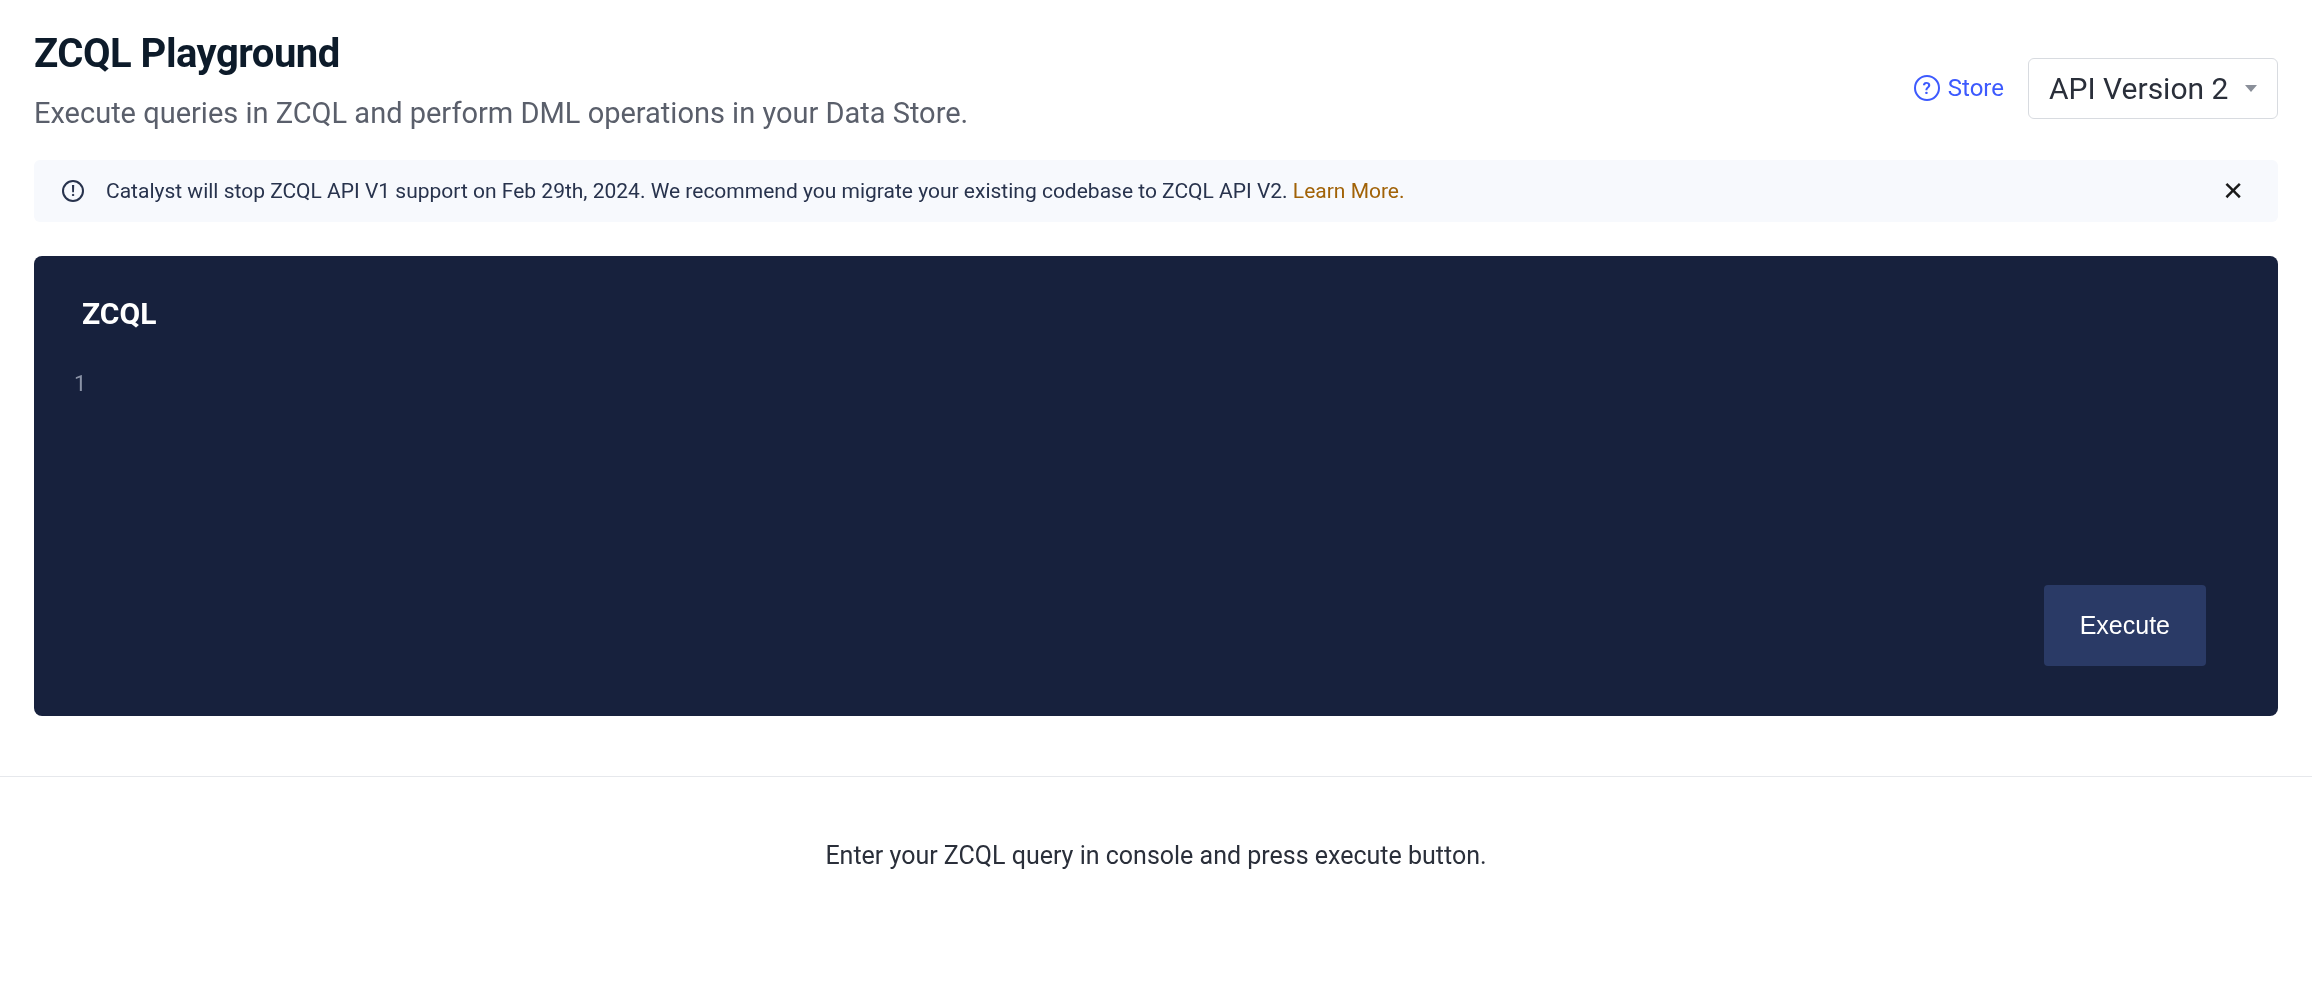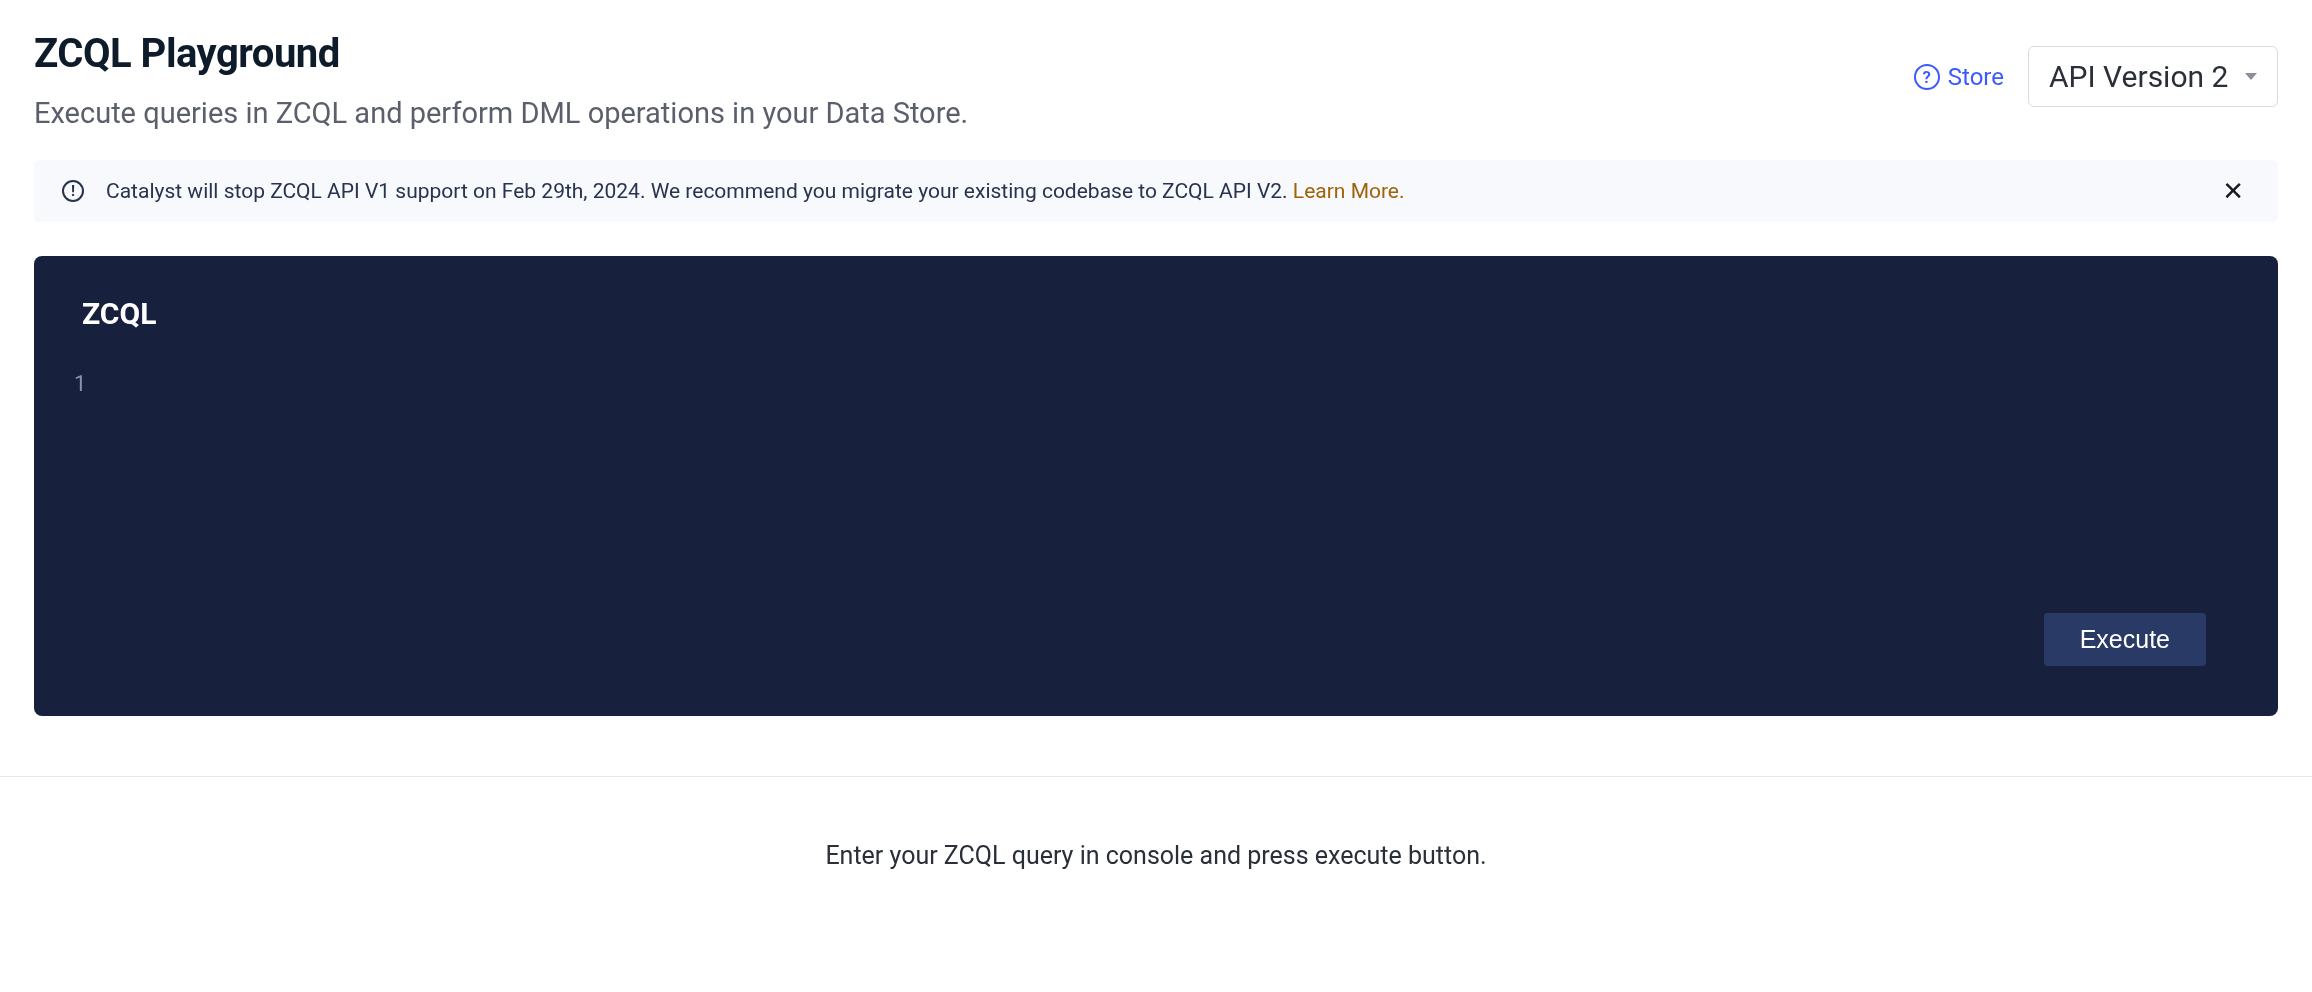--- a/index.html
+++ b/index.html
@@ -10,21 +10,21 @@
   body {
     font-family: -apple-system, BlinkMacSystemFont, "Segoe UI", Roboto, "Helvetica Neue", Arial, sans-serif;
     background: #ffffff;
     color: #1a1a1a;
     width: 2312px;
     padding: 30px 34px 0 34px;
   }
   .header-row {
     display: flex;
     justify-content: space-between;
-    align-items: flex-start;
+    align-items: center;
   }
   .title-block {
     display: flex;
     flex-direction: column;
   }
   .page-title {
     font-size: 40px;
     font-weight: 700;
     color: #0d1b2a;
     letter-spacing: -0.5px;
@@ -158,21 +158,21 @@
     outline: none;
     caret-color: #fff;
   }
   .execute-btn {
     position: absolute;
     right: 72px;
     bottom: 50px;
     background: #2a3a66;
     color: #ffffff;
     font-size: 25px;
-    padding: 12px 36px;
+    padding: 26px 36px;
     border: none;
     border-radius: 4px;
     cursor: pointer;
   }
   .divider {
     margin-top: 60px;
     border: none;
     border-top: 1px solid #e6e8ec;
     margin-left: -34px;
     margin-right: -34px;

